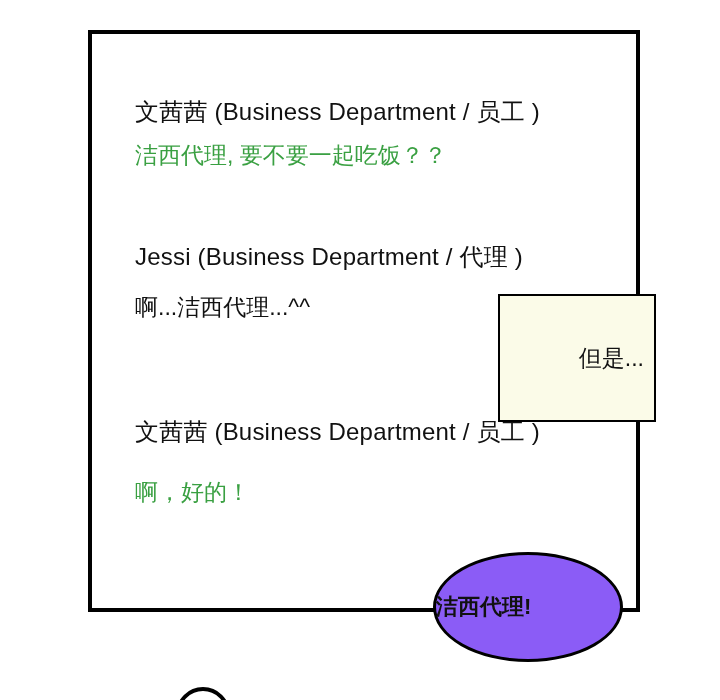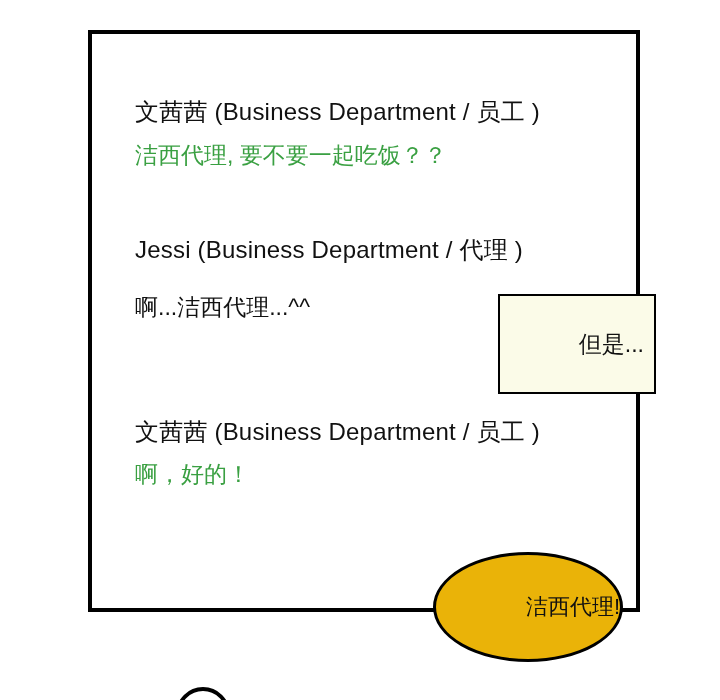--- a/index.html
+++ b/index.html
@@ -30,73 +30,74 @@
       white-space: nowrap;
       z-index: 2;
       color: var(--ink);
     }
     .sender { font-size: 24px; letter-spacing: 0.2px; text-align: right; }
     .msg    { font-size: 23px; }
     .green  { color: var(--accent-green); }
     .aside-box {
       position: absolute;
       left: 498px; top: 294px;
-      width: 158px; height: 100px;
+      width: 158px; height: 128px;
       box-sizing: border-box;
       background: var(--box-bg);
       border: 2px solid #000;
       display: flex;
       align-items: center;
       justify-content: flex-end;
       padding-right: 10px;
       font-size: 23px;
       color: var(--ink);
       z-index: 3;
     }
     .shout-bubble {
       position: absolute;
       left: 433px; top: 552px;
       width: 190px; height: 110px;
       box-sizing: border-box;
-      background: #eab308;
+      background: #8b5cf6;
       border: 3px solid #000;
       border-radius: 50%;
       display: flex;
       align-items: center;
-      justify-content: flex-end;
+      justify-content: flex-start;
       font-size: 22px;
       color: var(--ink);
       z-index: 3;
+      font-weight: bold;
     }
     .peek-circle {
       position: absolute;
       left: 176px; top: 687px;
       width: 54px; height: 54px;
       box-sizing: border-box;
       background: #ffffff;
       border: 4px solid #000;
       border-radius: 50%;
       z-index: 4;
     }
   </style>
 </head>
 <body style="--accent-green: #3aa042; --box-bg: #fbfbe8; --ink: #111111;">
 
 <div class="panel"></div>
 
 <div class="line sender" style="top:96px">文茜茜 (Business Department / 员工 )</div>
 <div class="line msg green" style="top:140px">洁西代理, 要不要一起吃饭？？</div>
 
-<div class="line sender" style="top:234px">Jessi (Business Department / 代理 )</div>
+<div class="line sender" style="top:241px">Jessi (Business Department / 代理 )</div>
 <div class="line msg" style="top:292px">啊...洁西代理...^^</div>
 
 <div class="aside-box">
   <span>但是...</span>
 </div>
 
 <div class="line sender" style="top:416px">文茜茜 (Business Department / 员工 )</div>
-<div class="line msg green" style="top:459px">啊，好的！</div>
+<div class="line msg green" style="top:477px">啊，好的！</div>
 
 <div class="shout-bubble">
   <span>洁西代理!</span>
 </div>
 
 <div class="peek-circle"></div>
 
 </body></html>

